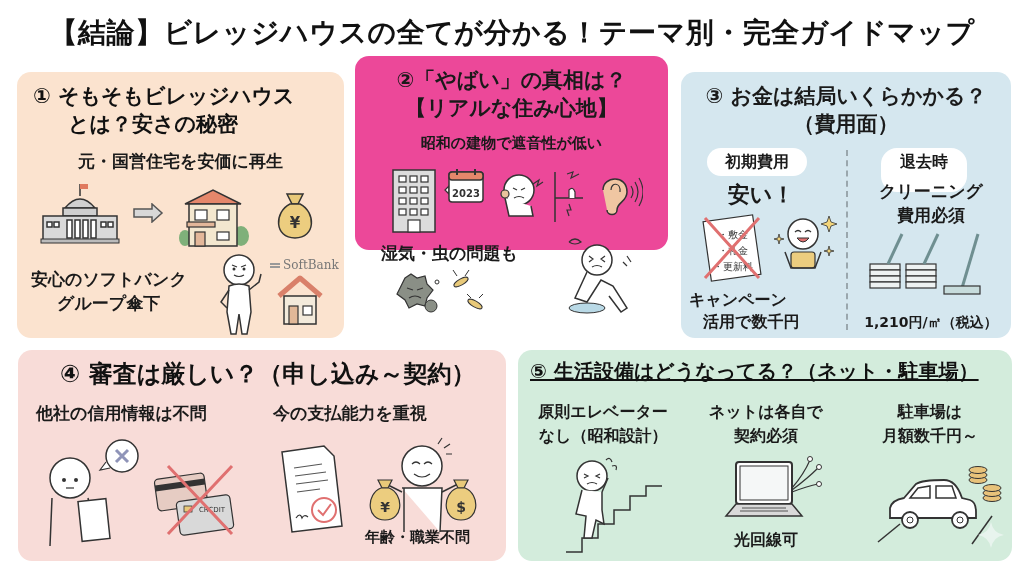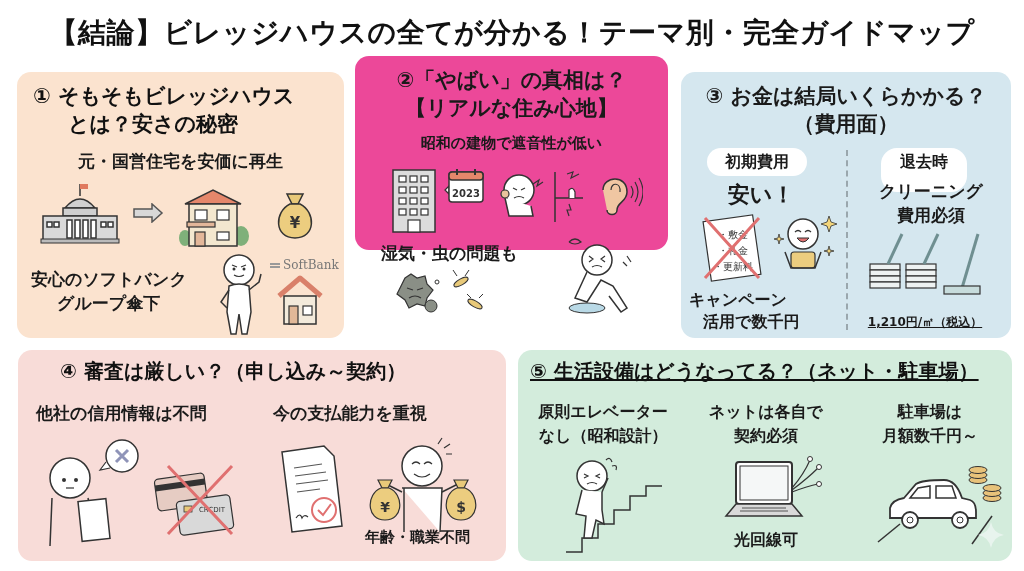--- a/index.html
+++ b/index.html
@@ -210,25 +210,25 @@
       <rect x="40" y="34" width="30" height="6"></rect>
         <rect x="40" y="40" width="30" height="6"></rect>
         <rect x="40" y="46" width="30" height="6"></rect>
         <rect x="40" y="52" width="30" height="6"></rect>
     </g>
     <line x1="22" y1="34" x2="36" y2="4" stroke="#6f8f91" stroke-width="3"></line>
     <line x1="58" y1="34" x2="72" y2="4" stroke="#6f8f91" stroke-width="3"></line>
     <line x1="96" y1="58" x2="112" y2="4" stroke="#6f8f91" stroke-width="3"></line>
     <rect x="78" y="56" width="36" height="8" fill="#c7dcdc" stroke="#333" stroke-width="1.2"></rect>
   </svg>
-  <div class="txt" style="left:164px;width:160px;top:242px;font-size:12px;text-decoration:underline;">1,210円/㎡（税込）</div>
+  <div class="txt" style="left:170px;width:160px;top:242px;font-size:14px;">1,210円/㎡（税込）</div>
 </section>
 
 <section class="panel p4">
-  <div class="ptitle" style="left:42px;top:8px;font-size:20px;">④ 審査は厳しい？（申し込み～契約）</div>
+  <div class="ptitle" style="left:42px;top:8px;font-size:24px;">④ 審査は厳しい？（申し込み～契約）</div>
   <div class="txt" style="left:18px;top:52px;font-size:17px;text-align:left;">他社の信用情報は不問</div>
   <div class="txt" style="left:255px;top:52px;font-size:17px;text-align:left;">今の支払能力を重視</div>
 
   <svg class="ico" style="left:24px;top:88px;" width="100" height="110" viewBox="0 0 100 110">
     <circle cx="28" cy="40" r="20" fill="#fff" stroke="#333" stroke-width="1.5"></circle>
     <circle cx="22" cy="42" r="2" fill="#333"></circle>
       <circle cx="34" cy="42" r="2" fill="#333"></circle>
     <path d="M24 50 L32 50" stroke="#333" stroke-width="1.2"></path>
     <path d="M10 60 L8 108 M46 60 L50 80" stroke="#333" stroke-width="1.5" fill="none"></path>
     <rect x="38" y="62" width="28" height="40" fill="#fff" stroke="#333" stroke-width="1.5" transform="rotate(-6 52 82)"></rect>

